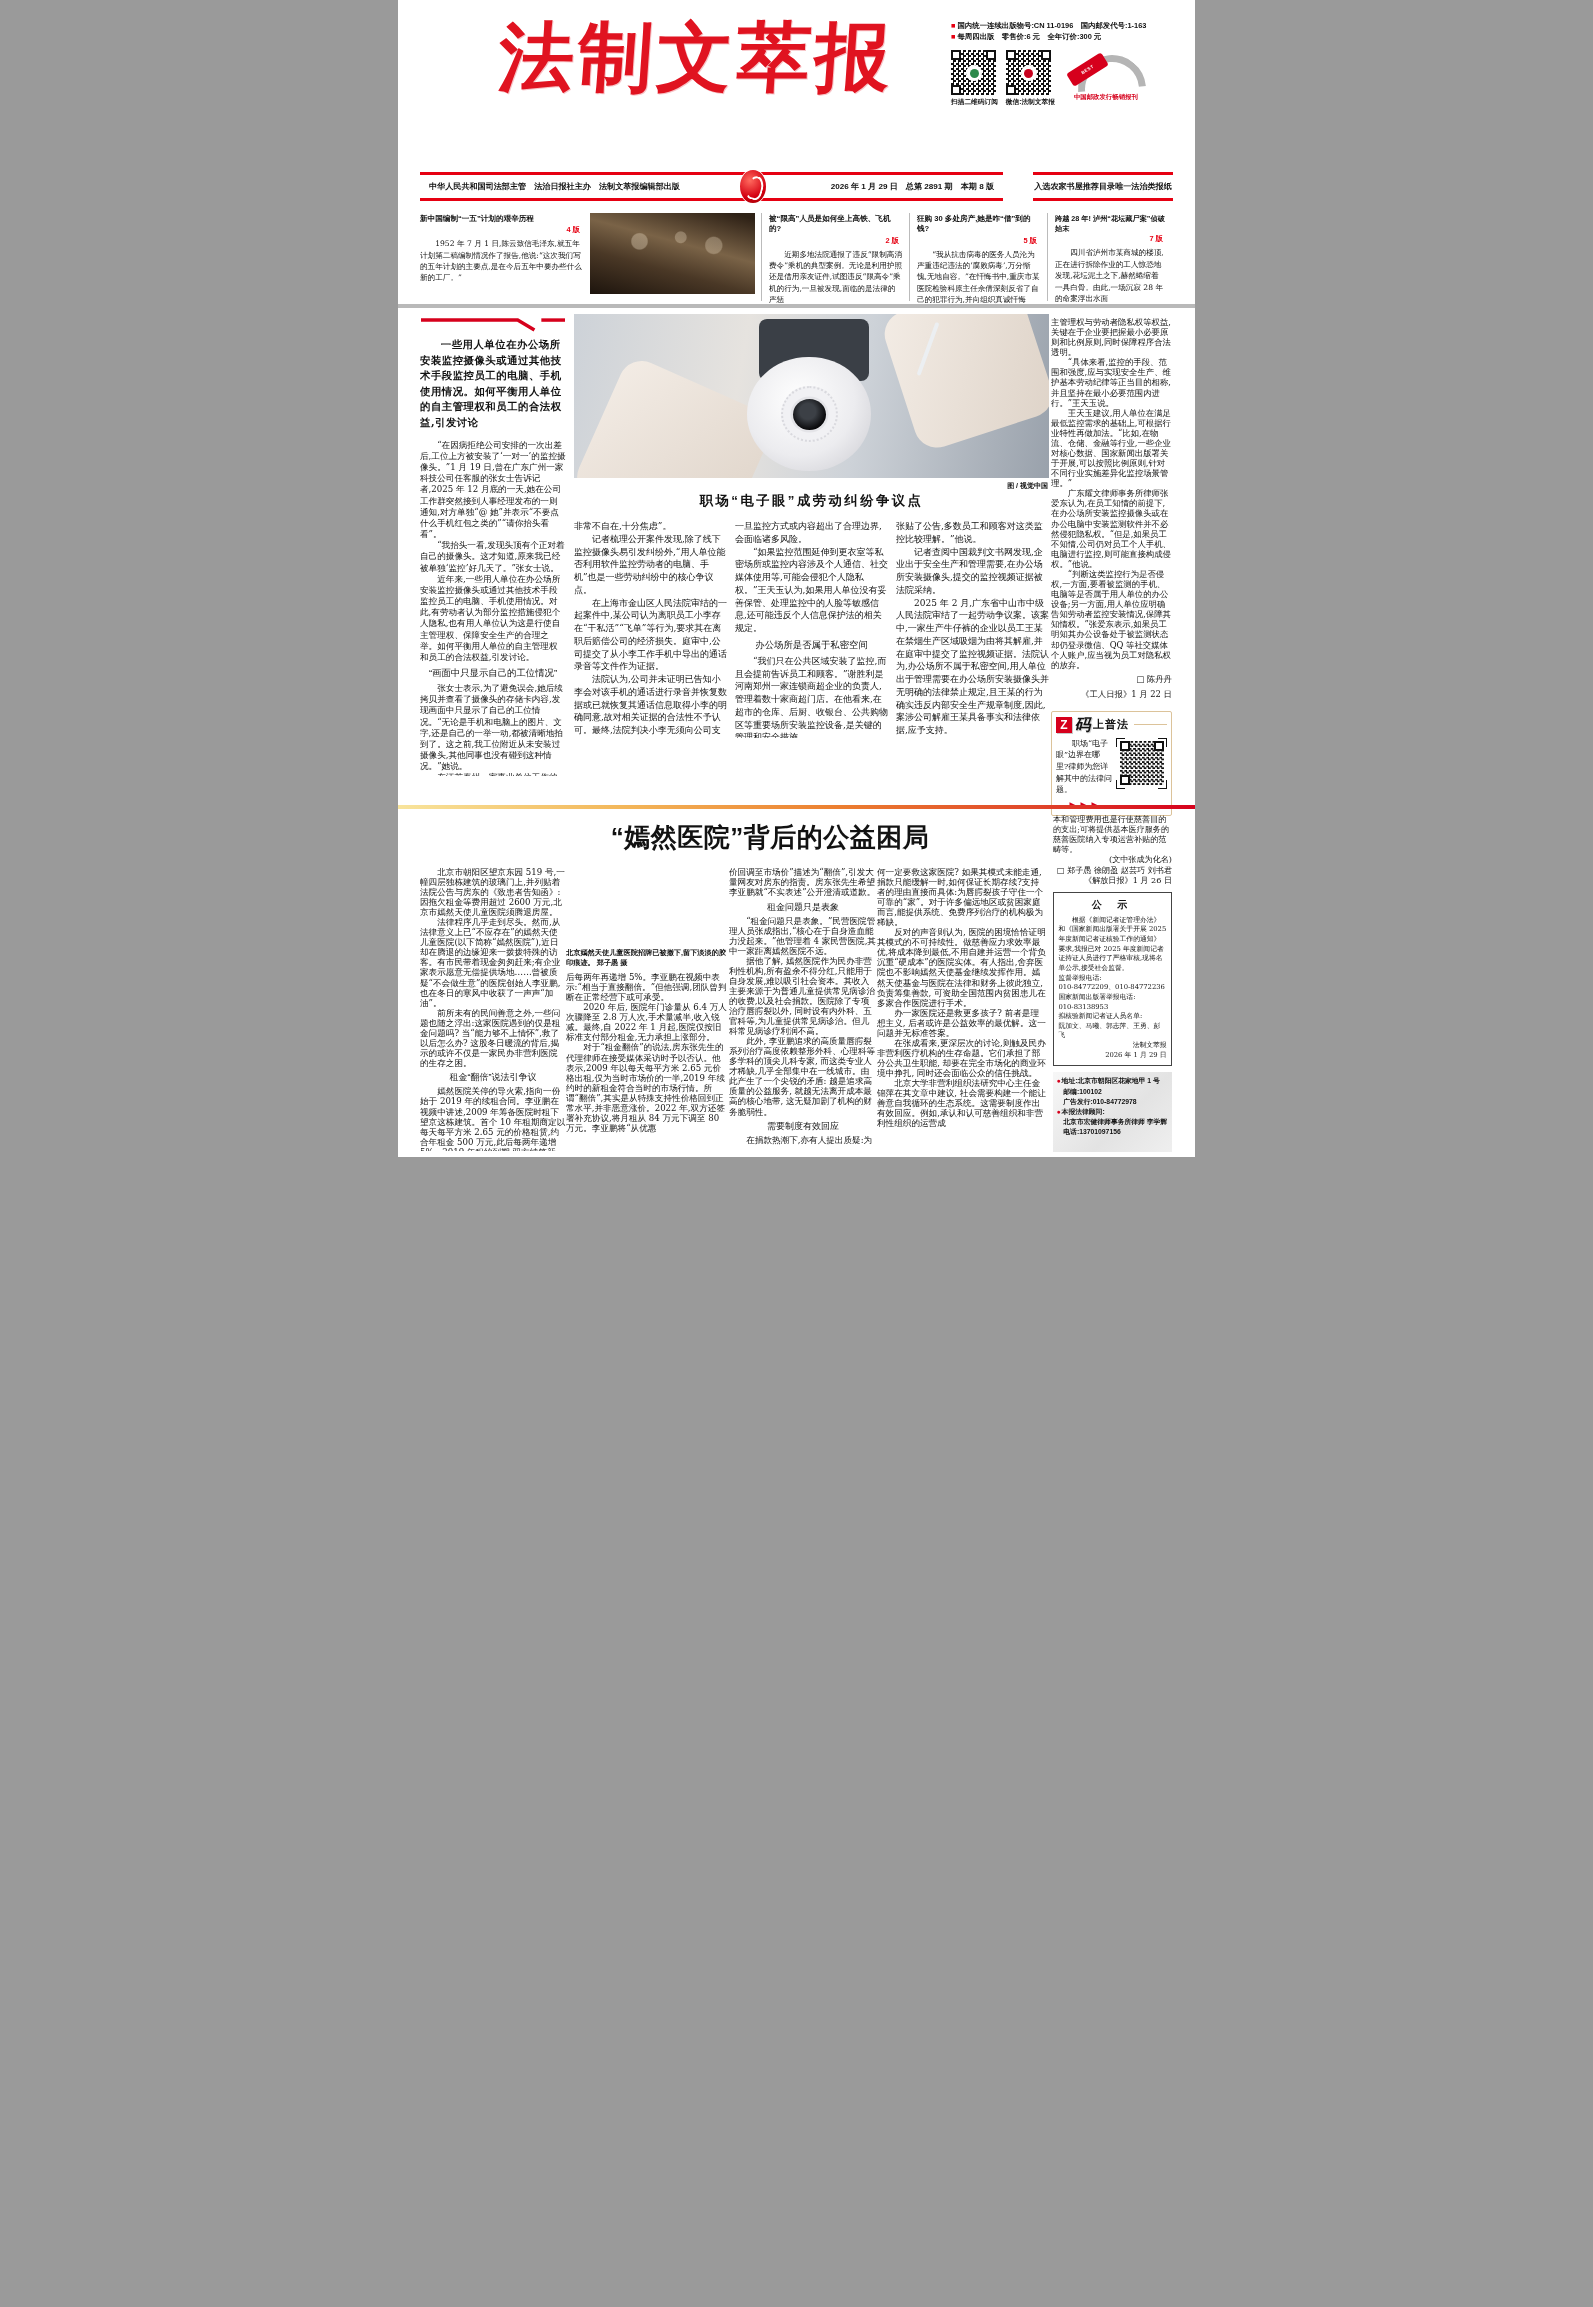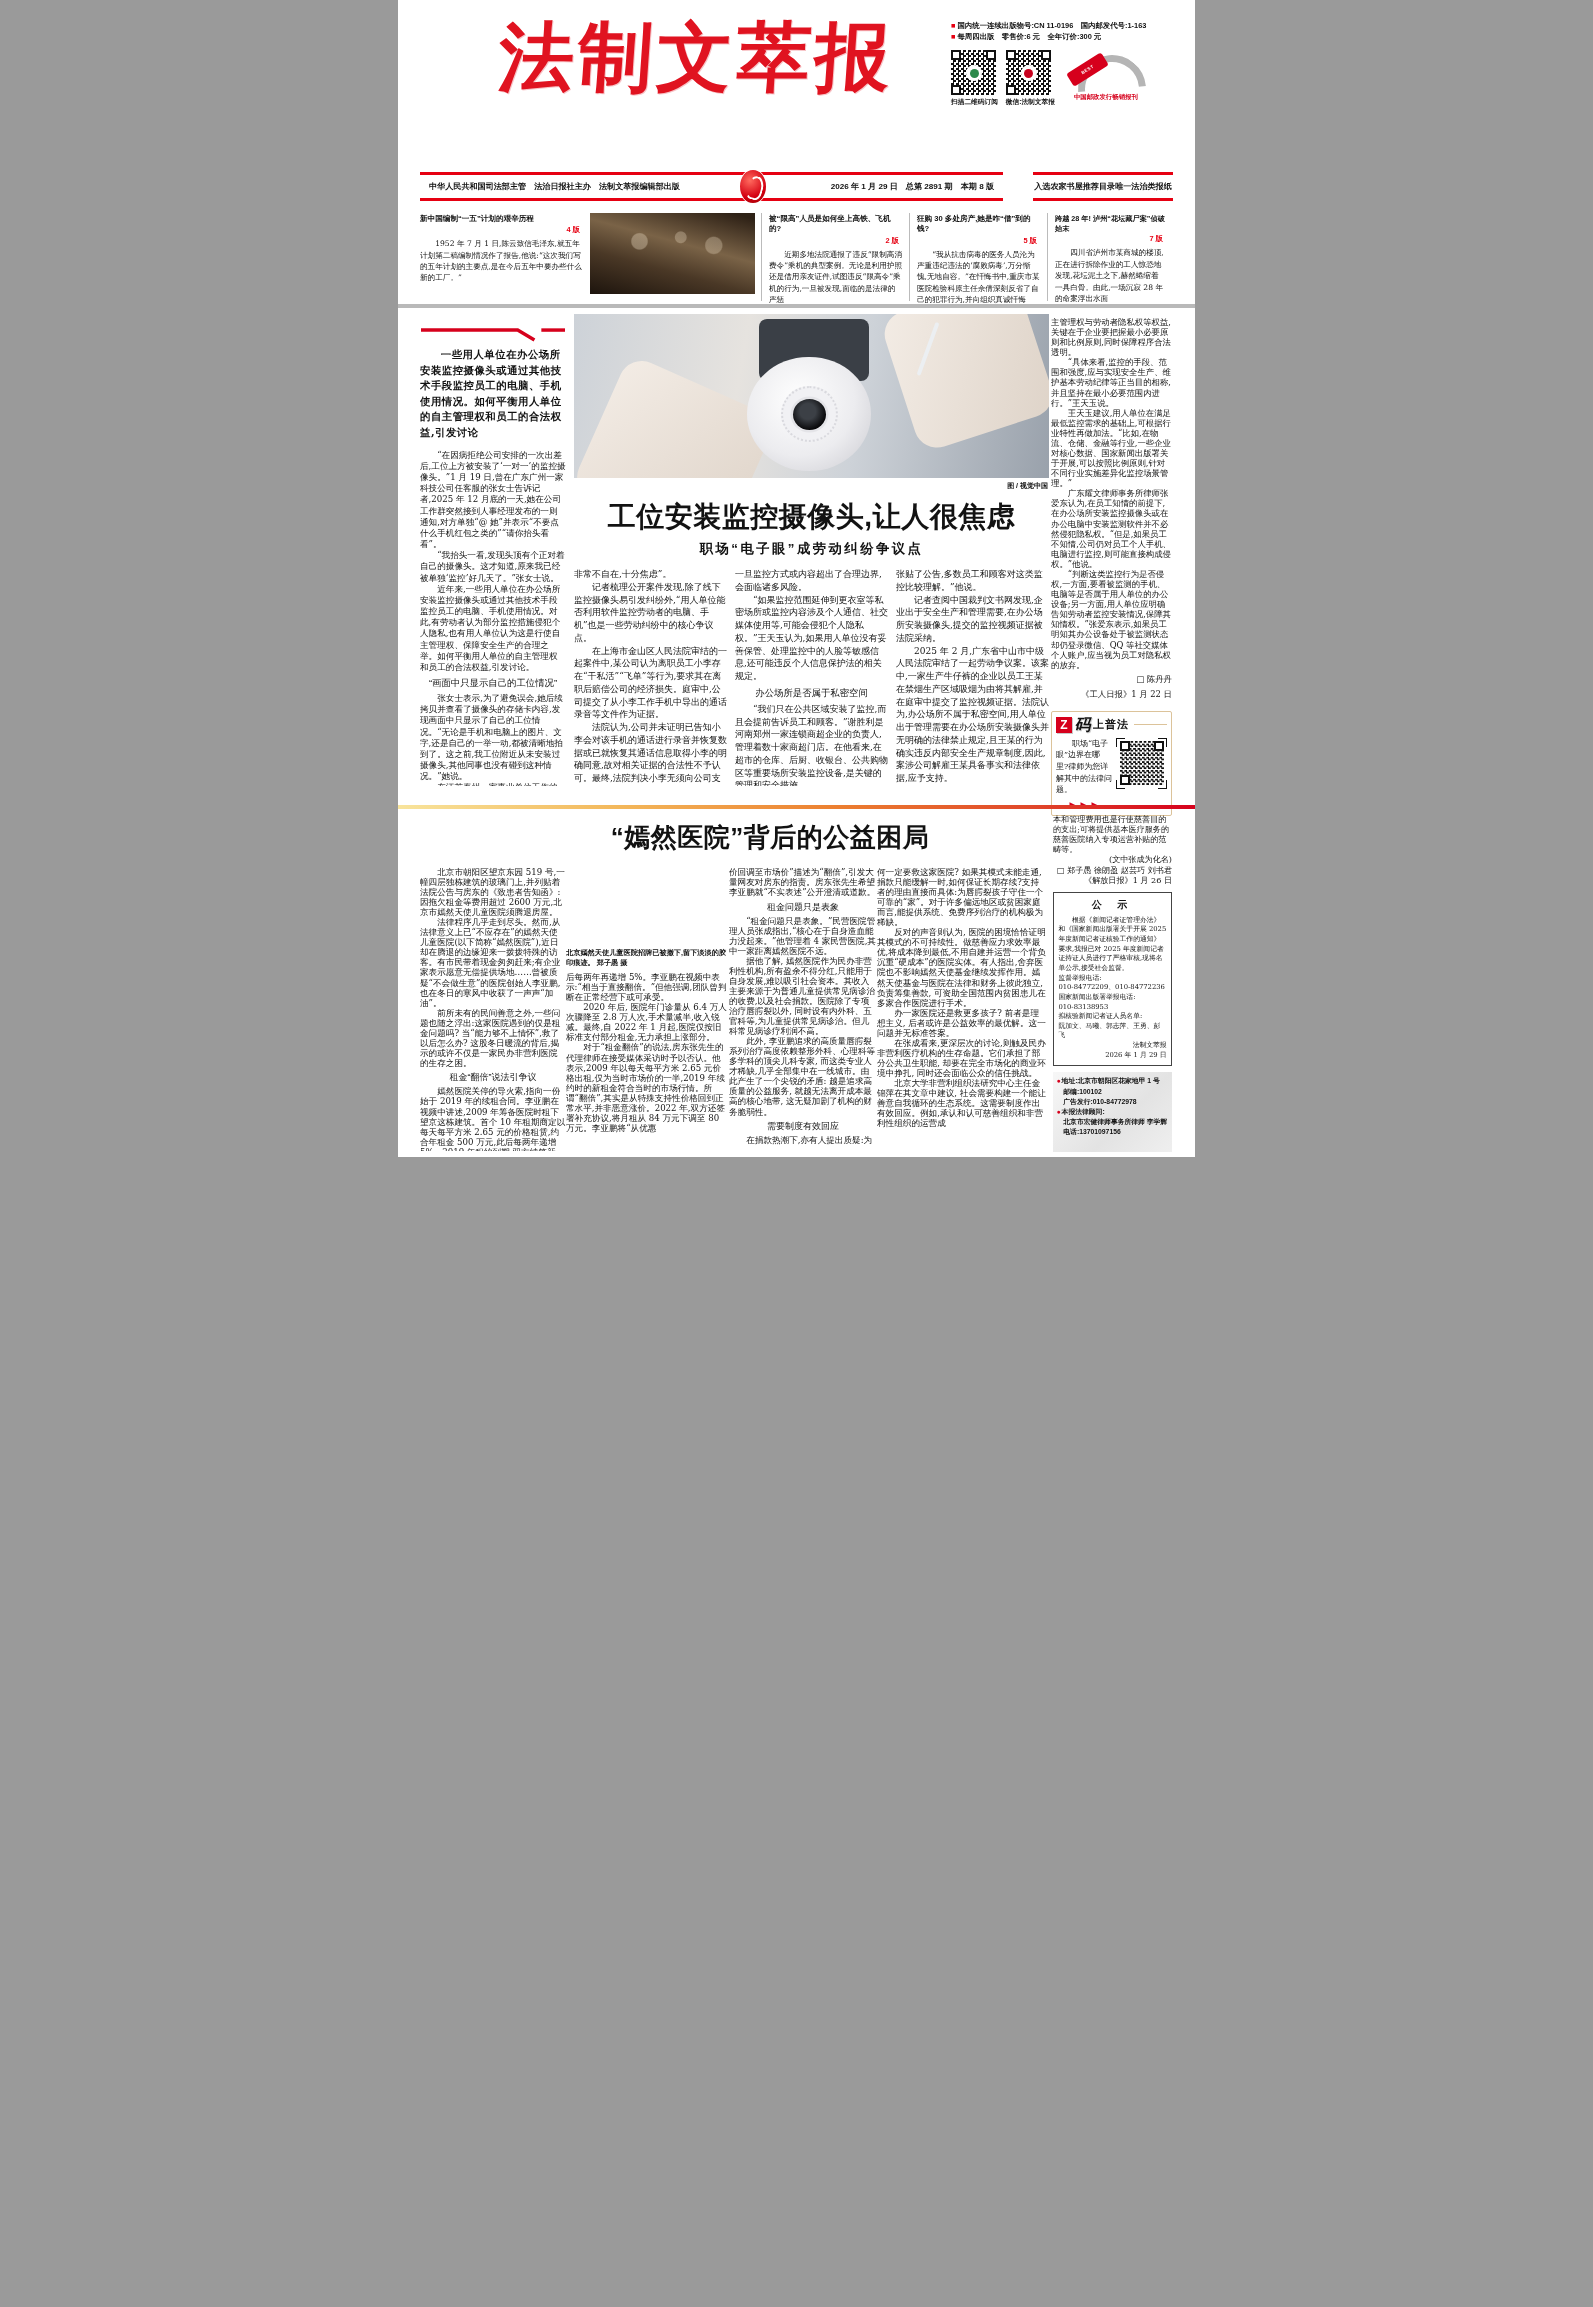--- a/index.html
+++ b/index.html
@@ -70,21 +70,21 @@
 
   
   .para{margin:0;text-indent:2em;}
   .cont{text-indent:0;}
   .right{text-align:right;}
   .sub{font-family:"Liberation Sans","DejaVu Sans",sans-serif;font-weight:normal;text-align:center;
        font-size:9.4px;margin:4.4px 0 2.5px;}
 
   
   .main{position:absolute;top:314px;left:22px;width:752px;height:474px;}
-  .mcol1{position:absolute;left:0;top:13px;width:146px;height:459px;overflow:hidden;}
+  .mcol1{position:absolute;left:0;top:3px;width:146px;height:459px;overflow:hidden;}
   .bracket{display:block;margin-bottom:5px;}
   .intro{font-size:10.4px;font-weight:bold;line-height:1.5;letter-spacing:0.5px;margin:0 0 9px;text-indent:2em;}
   .mcol1 .para{font-size:8.6px;line-height:1.3;}
   .center{position:absolute;left:154px;top:0;width:475px;}
   .photo-main{height:164px;position:relative;overflow:hidden;
       background:linear-gradient(100deg,#cdd2d8,#e6e3df 35%,#cdd2d8 60%,#99a1ab);}
   .hand{position:absolute;background:linear-gradient(120deg,#f3ece5,#ded3c8);border-radius:23px;}
   .hand.l{left:4%;bottom:-30%;width:34%;height:90%;transform:rotate(24deg);}
   .hand.r{right:2%;top:-12%;width:30%;height:86%;transform:rotate(-18deg);}
   .cam-body{position:absolute;left:39%;top:3%;width:23%;height:38%;background:#3a3f46;border-radius:8px;}
@@ -264,21 +264,20 @@
       <div class="photo-main">
         <div class="hand l"></div>
         <div class="hand r"></div>
         <div class="cam-ant"></div>
         <div class="cam-body"></div>
         <div class="cam-dome"></div>
         <div class="cam-ring"></div>
         <div class="cam-lens"></div>
       </div>
       <div class="photo-caption">图 / 视觉中国</div>
-      <h1 class="headline">工位安装监控摄像头,让人很焦虑</h1>
       <div class="deck">职场“电子眼”成劳动纠纷争议点</div>
       <div class="mcols">
         <div class="mcol">
             <p class="para cont">非常不自在,十分焦虑”。</p>
             <p class="para">记者梳理公开案件发现,除了线下监控摄像头易引发纠纷外,“用人单位能否利用软件监控劳动者的电脑、手机”也是一些劳动纠纷中的核心争议点。</p>
             <p class="para">在上海市金山区人民法院审结的一起案件中,某公司认为离职员工小李存在“干私活”“飞单”等行为,要求其在离职后赔偿公司的经济损失。庭审中,公司提交了从小李工作手机中导出的通话录音等文件作为证据。</p>
             <p class="para">法院认为,公司并未证明已告知小李会对该手机的通话进行录音并恢复数据或已就恢复其通话信息取得小李的明确同意,故对相关证据的合法性不予认可。最终,法院判决小李无须向公司支付损失赔偿金。</p>
           </div>
         <div class="mcol">
             <p class="para cont">一旦监控方式或内容超出了合理边界,会面临诸多风险。</p>

